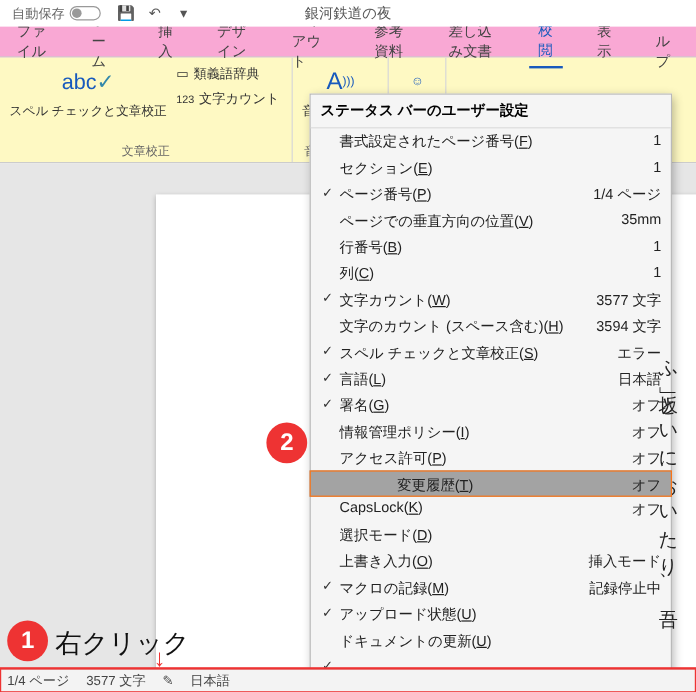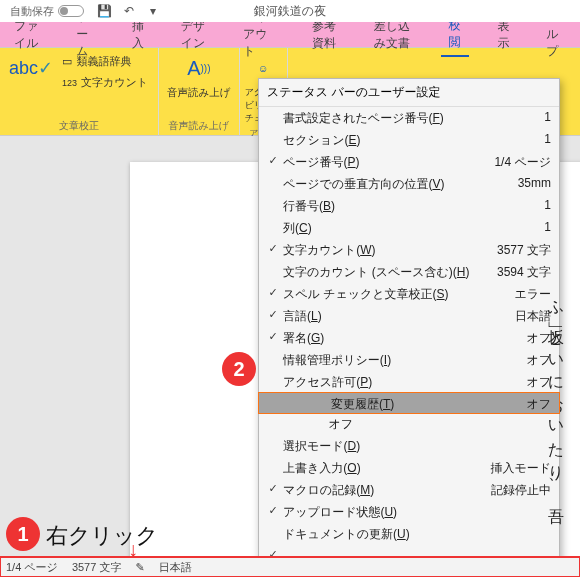--- a/index.html
+++ b/index.html
@@ -10,33 +10,33 @@
   .autosave { display: flex; align-items: center; gap: 4px; font-size: 11px; }
   .toggle { width: 26px; height: 12px; border: 1px solid #999; border-radius: 6px; position: relative; }
   .toggle::after { content: ""; width: 8px; height: 8px; border-radius: 50%; background: #999; position: absolute; left: 1px; top: 1px; }
   .qat { display: flex; gap: 6px; margin-left: 4px; }
   .qat-icon { width: 18px; height: 18px; display: flex; align-items: center; justify-content: center; color: #555; }
 
   .tabs { height: 26px; background: #f9a8d4; display: flex; align-items: center; padding: 0 6px; gap: 20px; border-bottom: 1px solid #ccc; }
   .tab { padding: 4px 8px; font-size: 12px; color: #444; }
   .tab.active { border-bottom: 2px solid #185abd; color: #185abd; }
 
-  .ribbon { height: 88px; background: #fde047; border-bottom: 1px solid #ccc; display: flex; }
+  .ribbon { height: 88px; background: #fef9c3; border-bottom: 1px solid #ccc; display: flex; }
   .group { border-right: 1px solid #d8d8d8; padding: 4px 8px 2px 8px; display: flex; flex-direction: column; align-items: center; justify-content: space-between; }
   .group-row { display: flex; gap: 6px; align-items: flex-start; }
   .group-label { font-size: 10px; color: #666; text-align: center; padding-top: 2px; }
   .btn-large { display: flex; flex-direction: column; align-items: center; gap: 2px; font-size: 10.5px; color: #333; min-width: 46px; }
   .btn-large .icon { width: 32px; height: 32px; display: flex; align-items: center; justify-content: center; }
   .btn-small { display: flex; align-items: center; gap: 4px; font-size: 11px; color: #333; padding: 2px; }
 
   .doc-area { position: absolute; top: 136px; left: 0; right: 0; bottom: 20px; background: #e6e6e6; overflow: hidden; }
   .page { position: absolute; left: 130px; top: 26px; width: 460px; height: 620px; background: #fff; box-shadow: 0 1px 4px rgba(0,0,0,.25); padding: 120px 30px 30px 96px; }
 
   .context-menu { position: absolute; left: 258px; top: 78px; width: 302px; background: #f5f5f5; border: 1px solid #b9b9b9; box-shadow: 2px 3px 8px rgba(0,0,0,.3); font-size: 12px; }
-  .cm-title { padding: 5px 8px; font-weight: normal; background: #f5f5f5; border-bottom: 1px solid #ddd; font-size: 12px; }
+  .cm-title { padding: 5px 8px; font-weight: bold; background: #f5f5f5; border-bottom: 1px solid #ddd; font-size: 12px; }
   .cm-item { display: flex; align-items: flex-start; padding: 3px 8px 3px 4px; height: 22px; }
   .cm-check { width: 20px; text-align: center; color: #333; font-size: 11px; }
   .cm-label { flex: 1; color: #222; }
   .cm-label u { text-decoration: underline; }
   .cm-value { color: #222; text-align: right; min-width: 70px; }
   .cm-item.highlight { background: #a3a3a3; border: 1px solid #f97316; margin: -1px; position: relative; z-index: 2; gap: 48px; }
 
   .statusbar { position: absolute; bottom: 0; left: 0; right: 0; height: 20px; background: #f3f3f3; border-top: 1px solid #ccc; display: flex; align-items: center; padding: 0 6px; gap: 14px; font-size: 11px; color: #444; }
   .statusbar.highlight-box { outline: 2px solid #e33; outline-offset: -1px; }
 
@@ -71,20 +71,21 @@
   <div class="tab active">校閲</div>
   <div class="tab">表示</div>
   <div class="tab">ヘルプ</div>
 </div>
 
 <div class="ribbon">
   <div class="group">
     <div class="group-row">
       <div class="btn-large">
         <div class="icon" style="color:#185abd;font-size:18px;">abc<span style="color:#38a;">✓</span></div>
+        <span style="text-align:center;">スペル チェックと文章校正</span>
       </div>
       <div style="display:flex;flex-direction:column;gap:2px;">
         <div class="btn-small">
             <span>▭</span>
             <span>類義語辞典</span>
           </div>
         <div class="btn-small">
             <span style="font-size:9px;">123</span>
             <span>文字カウント</span>
           </div>
@@ -185,20 +186,21 @@
         <span class="cm-label">アクセス許可(<u>P</u>)</span>
         <span class="cm-value">オフ</span>
       </div>
       <div class="cm-item highlight">
         <span class="cm-check"></span>
         <span class="cm-label">変更履歴(<u>T</u>)</span>
         <span class="cm-value">オフ</span>
       </div>
       <div class="cm-item">
         <span class="cm-check"></span>
+        <span class="cm-label">CapsLock(<u>K</u>)</span>
         <span class="cm-value">オフ</span>
       </div>
       <div class="cm-item">
         <span class="cm-check"></span>
         <span class="cm-label">選択モード(<u>D</u>)</span>
         <span class="cm-value"></span>
       </div>
       <div class="cm-item">
         <span class="cm-check"></span>
         <span class="cm-label">上書き入力(<u>O</u>)</span>

